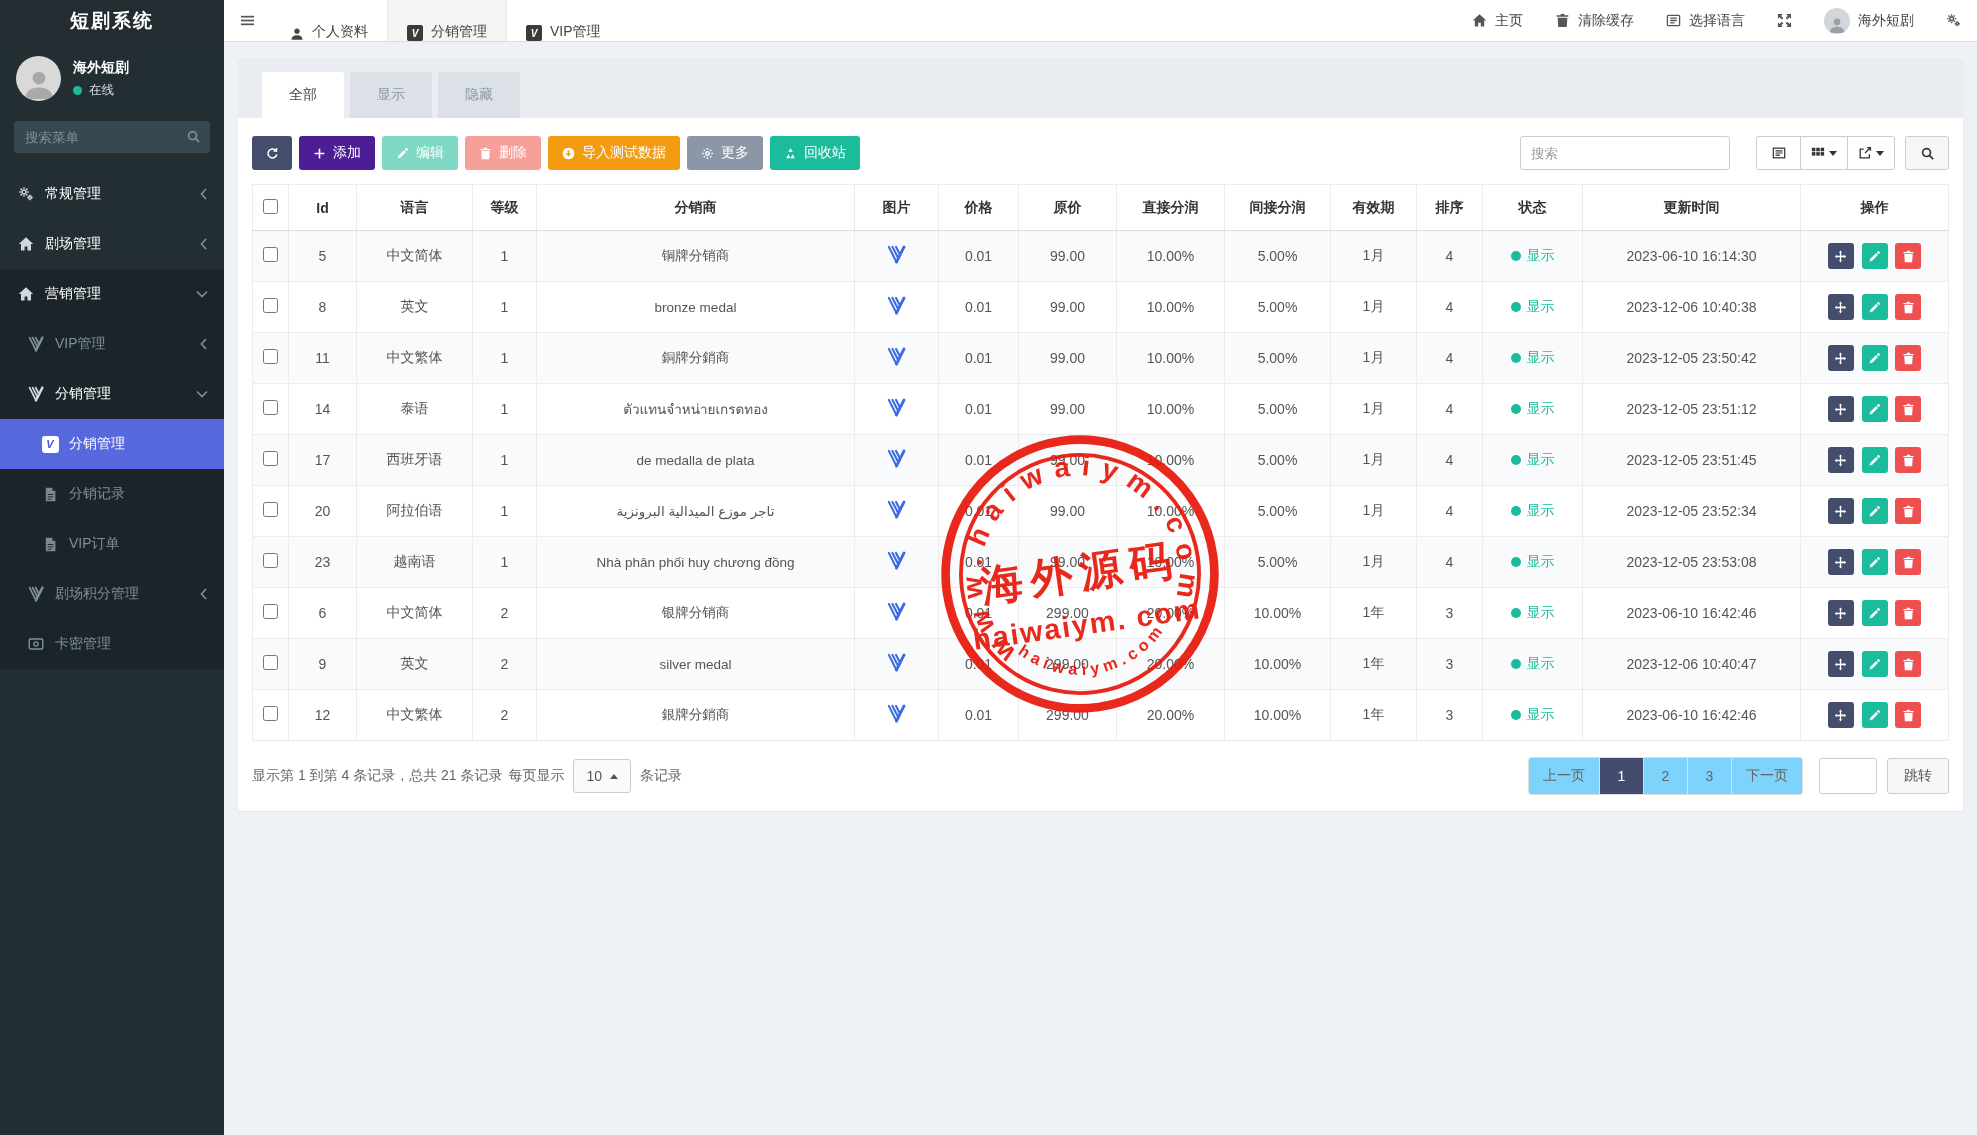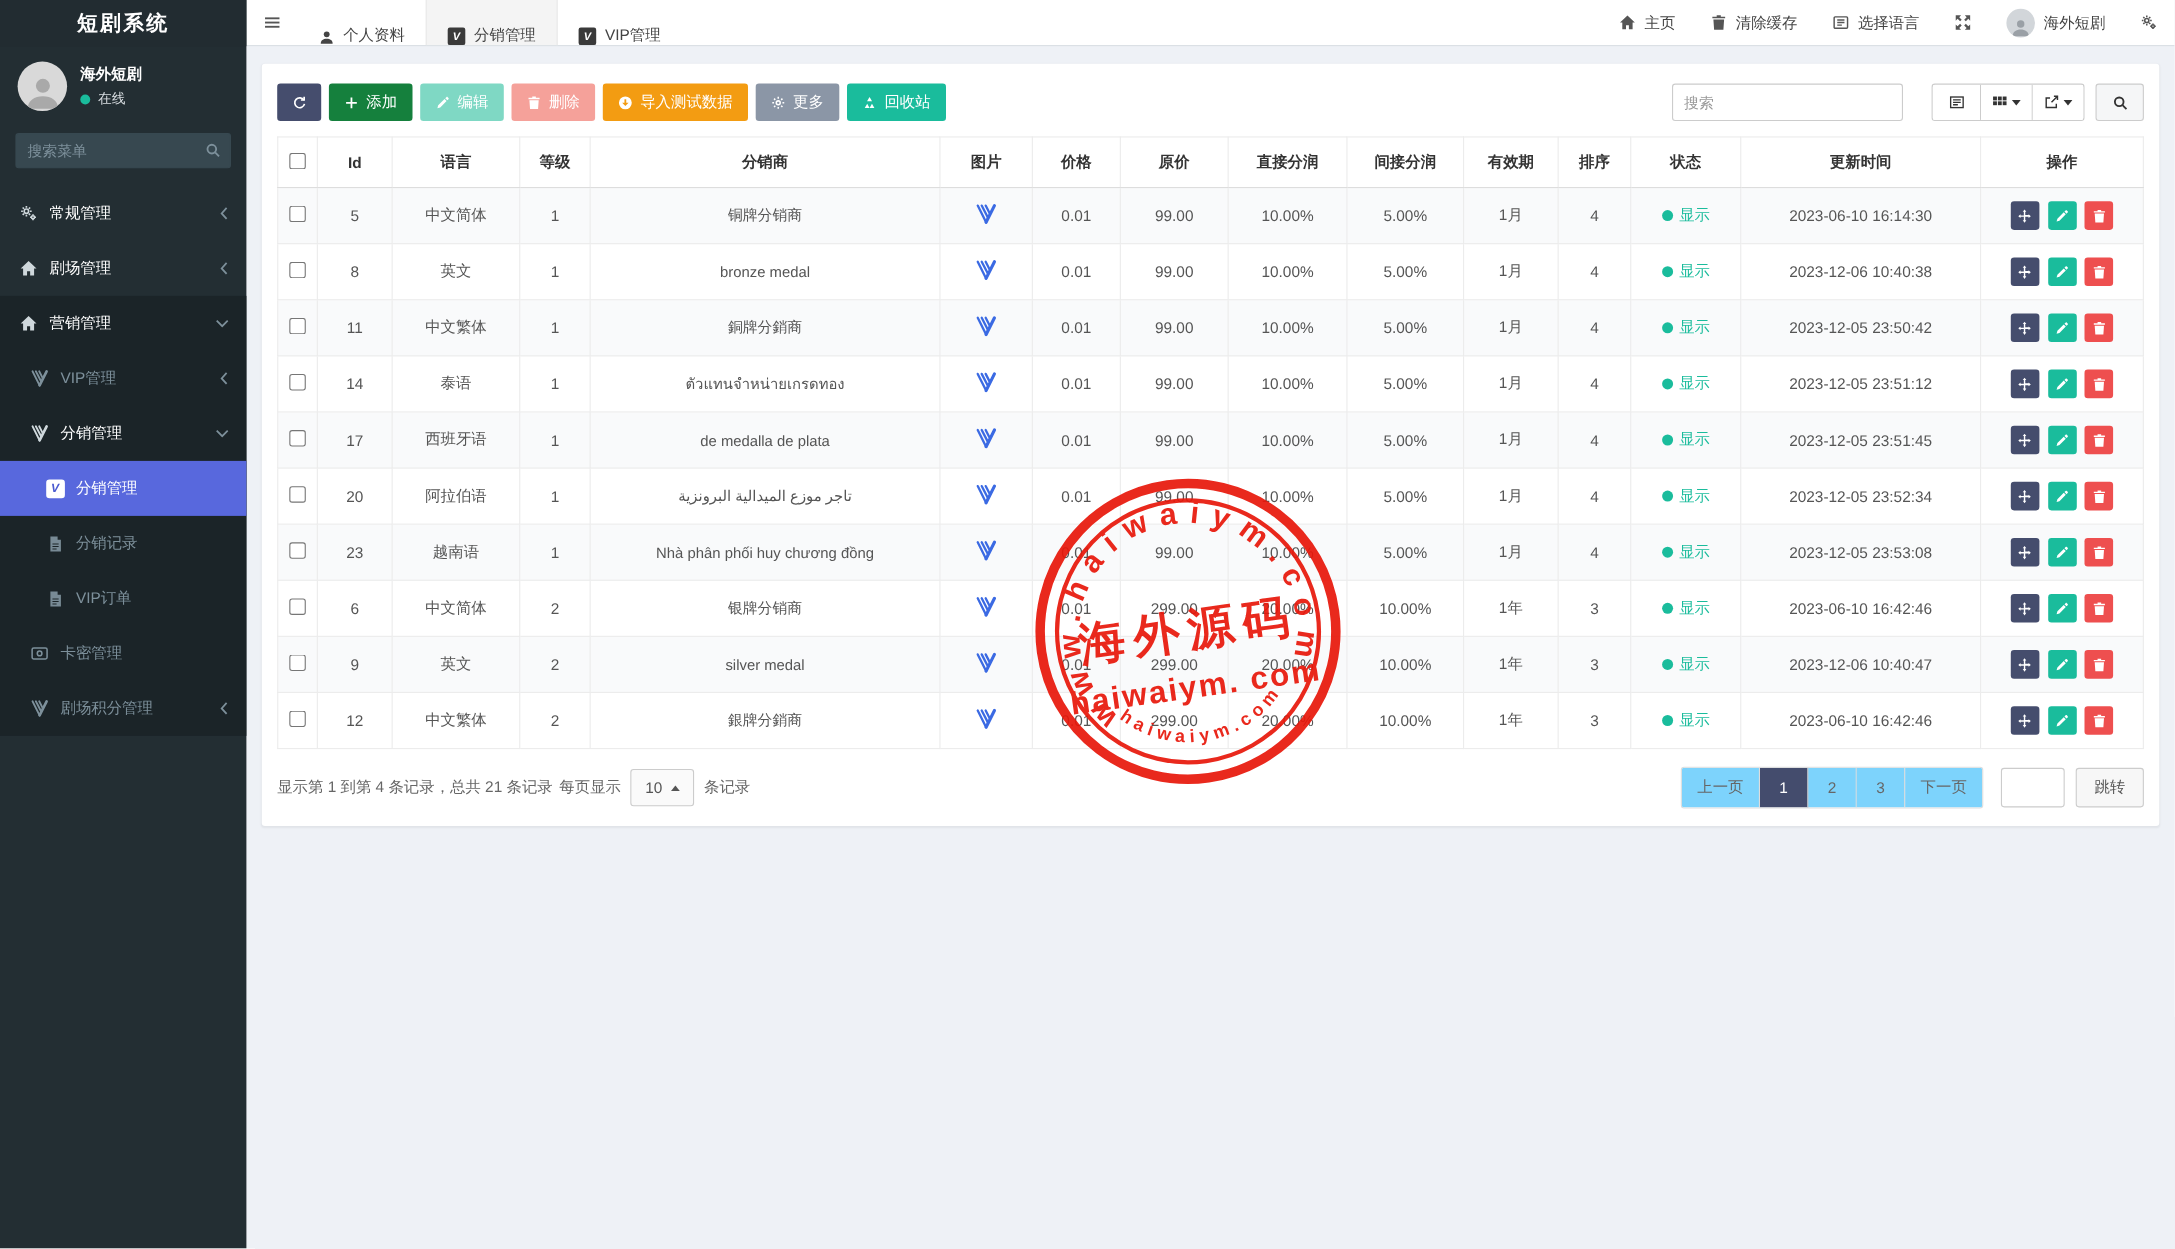--- a/index.html
+++ b/index.html
@@ -63,21 +63,21 @@
   .vtab.active { background:#fff; color:#444; }
   .card-body { padding:14px 14px 16px; }
 
   
   .toolbar { display:flex; align-items:center; margin:4px 0 14px; }
   .btn { height:34px; border:none; border-radius:3px; color:#fff; font-size:14px; cursor:pointer;
     display:inline-flex; align-items:center; gap:7px; padding:0 14px; margin-right:7px;
     font-family:inherit; }
   .btn svg { width:13px; height:13px; }
   .btn-refresh { background:#454d6d; width:40px; justify-content:center; padding:0; }
-  .btn-add { background:#15803d; }
+  .btn-add { background:#4c1d95; }
   .btn-edit { background:#7fd8c4; }
   .btn-del { background:#f5a19a; }
   .btn-import { background:#f39c12; }
   .btn-more { background:#8b96a6; }
   .btn-recycle { background:#1abc9c; }
   .tb-right { margin-left:auto; display:flex; align-items:center; }
   .tb-search { width:210px; height:34px; border:1px solid #ccc; border-radius:3px; padding:0 10px;
     font-size:13.5px; color:#555; outline:none; font-family:inherit; }
   .tb-search::placeholder { color:#999; }
   .bgroup { display:flex; margin-left:26px; border:1px solid #ccc; border-radius:3px; overflow:hidden; }
@@ -259,43 +259,43 @@
         <svg viewBox="0 0 16 16" width="15" height="15" fill="currentColor">
             <path d="M3 .8h7l3.2 3.2v11.2H3zM10 .8v3.2h3.2z" opacity=".95"></path>
             <path d="M5 8h6M5 10.5h6M5 13h4" stroke="#1b2428" stroke-width="1"></path>
           </svg>
       </span>
       <span class="s-label">VIP订单</span>
     </div>
 
     <div class="s-item lvl2 dim">
       <span class="s-ico">
-        <svg viewBox="0 0 16 16" width="16" height="16" fill="none" stroke="currentColor" stroke-width="1.4">
-            <rect x="1.2" y="3" width="13.6" height="10" rx="1.5"></rect>
-            <circle cx="8" cy="8" r="2.1"></circle>
-          </svg>
-      </span>
-      <span class="s-label">卡密管理</span>
-    </div>
-
-    <div class="s-item lvl2 dim">
-      <span class="s-ico">
         <svg class="vlogo-s" viewBox="0 0 22 20" fill="none" stroke="currentColor" stroke-linecap="round">
             <path d="M3 2l8 16" stroke-width="2.2"></path>
             <path d="M6.8 2l6 11.6" stroke-width="2.2"></path>
             <path d="M10.6 2l3.8 7.4" stroke-width="2.2"></path>
             <path d="M19 2l-8 16" stroke-width="3"></path>
           </svg>
       </span>
       <span class="s-label">剧场积分管理</span>
       <span class="s-chev">
           <svg width="8" height="12" viewBox="0 0 8 12" fill="none" stroke="currentColor" stroke-width="1.6">
             <path d="M6 1L1.5 6 6 11"></path>
           </svg>
         </span>
+    </div>
+
+    <div class="s-item lvl2 dim">
+      <span class="s-ico">
+        <svg viewBox="0 0 16 16" width="16" height="16" fill="none" stroke="currentColor" stroke-width="1.4">
+            <rect x="1.2" y="3" width="13.6" height="10" rx="1.5"></rect>
+            <circle cx="8" cy="8" r="2.1"></circle>
+          </svg>
+      </span>
+      <span class="s-label">卡密管理</span>
     </div>
   </div>
 </div>
 
 <div class="main">
 
   <div class="navbar">
     <div class="nav-item">
       <svg viewBox="0 0 16 16" fill="currentColor">
           <rect x="1" y="3" width="14" height="1.8"></rect>
@@ -359,20 +359,25 @@
             <path d="M6 1.2v1.6M6 9.2v1.6M1.2 6h1.6M9.2 6h1.6M2.6 2.6l1.2 1.2M8.2 8.2l1.2 1.2M9.4 2.6L8.2 3.8M3.8 8.2L2.6 9.4"></path>
             <circle cx="12" cy="11.5" r="1.4"></circle>
             <path d="M12 8.8v1M12 13.2v1M9.3 11.5h1M13.7 11.5h1"></path>
           </svg>
       </div>
     </div>
   </div>
 
   <div class="content">
     <div class="card">
+      <div class="card-head">
+        <div class="vtab active">全部</div>
+        <div class="vtab">显示</div>
+        <div class="vtab">隐藏</div>
+      </div>
 
       <div class="card-body">
 
         <div class="toolbar">
           <button class="btn btn-refresh">
             <svg viewBox="0 0 16 16" fill="none" stroke="currentColor" stroke-width="1.9">
                 <path d="M13.3 9.2A5.5 5.5 0 1 1 12.6 5"></path>
                 <path d="M12.9 1.2v3.6H9.3" fill="none"></path>
               </svg>
           </button>

